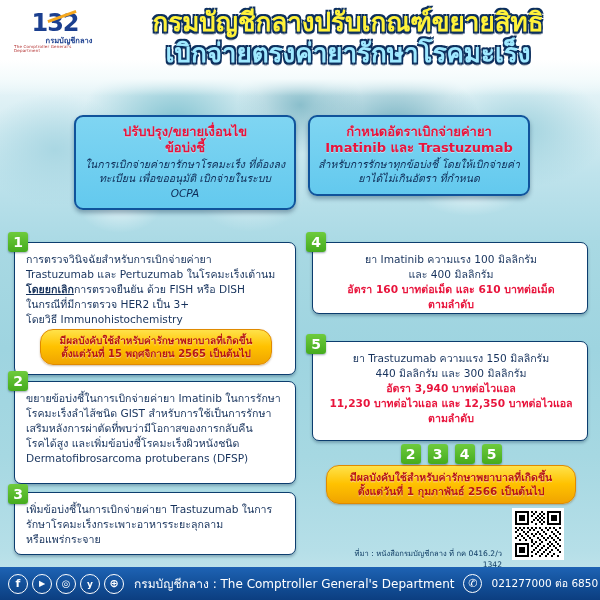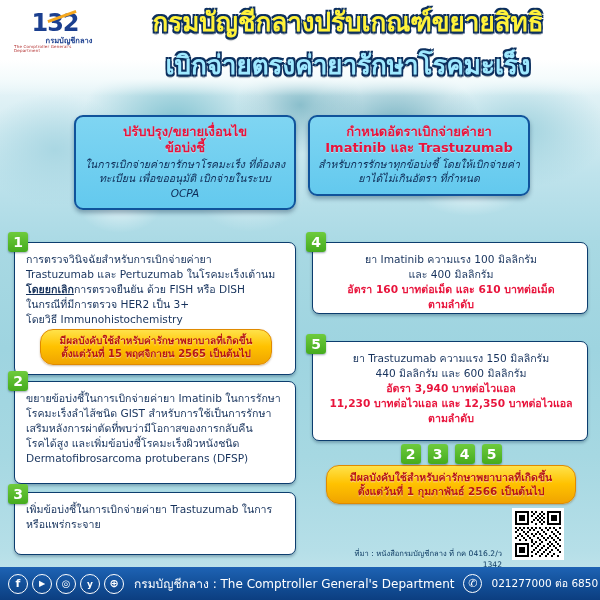--- a/index.html
+++ b/index.html
@@ -65,21 +65,21 @@
     -webkit-text-stroke:0px;
   }
   .headline .l1 {
     color:#fff23a;
     text-shadow:
       -1.6px -1.6px 0 #0c2f5e, 1.6px -1.6px 0 #0c2f5e,
       -1.6px 1.6px 0 #0c2f5e, 1.6px 1.6px 0 #0c2f5e,
       0 2.6px 1px rgba(6,24,48,.5);
   }
   .headline .l2 {
-    color:#9fe9ff; margin-top:15px;
+    color:#9fe9ff; margin-top:3px;
     text-shadow:
       -1.6px -1.6px 0 #0c2f5e, 1.6px -1.6px 0 #0c2f5e,
       -1.6px 1.6px 0 #0c2f5e, 1.6px 1.6px 0 #0c2f5e,
       0 2.6px 1px rgba(6,24,48,.5);
   }
 
   
   .sumbox {
     position:absolute; width:222px; border-radius:9px;
     background:linear-gradient(180deg,#7fd5f2 0%, #63c9ee 100%);
@@ -235,39 +235,40 @@
       <div>เสริมหลังการผ่าตัดที่พบว่ามีโอกาสของการกลับคืน</div>
       <div>โรคได้สูง และเพิ่มข้อบ่งชี้โรคมะเร็งผิวหนังชนิด</div>
       <div>Dermatofibrosarcoma protuberans (DFSP)</div>
     </div>
   </div>
 
   <div class="badge" style="left:8px; top:484px;">3</div>
   <div class="card" style="left:14px; top:492px; width:282px; height:63px;">
     <div class="txt">
       <div>เพิ่มข้อบ่งชี้ในการเบิกจ่ายค่ายา Trastuzumab ในการ</div>
+      <div>รักษาโรคมะเร็งกระเพาะอาหารระยะลุกลาม</div>
       <div>หรือแพร่กระจาย</div>
     </div>
   </div>
 
   <div class="badge" style="left:306px; top:232px;">4</div>
   <div class="card" style="left:312px; top:242px; width:276px; height:72px;">
     <div class="txt center">
       <div>ยา Imatinib ความแรง 100 มิลลิกรัม</div>
       <div>และ 400 มิลลิกรัม</div>
       <div class="red">อัตรา 160 บาทต่อเม็ด และ 610 บาทต่อเม็ด</div>
       <div class="red">ตามลำดับ</div>
     </div>
   </div>
 
   <div class="badge" style="left:306px; top:334px;">5</div>
   <div class="card" style="left:312px; top:341px; width:276px; height:100px;">
     <div class="txt center">
       <div>ยา Trastuzumab ความแรง 150 มิลลิกรัม</div>
-      <div>440 มิลลิกรัม และ 600 มิลลิกรัม</div>
+      <div>440 มิลลิกรัม และ 300 มิลลิกรัม</div>
       <div class="red">อัตรา 3,940 บาทต่อไวแอล</div>
       <div class="red">11,230 บาทต่อไวแอล และ 12,350 บาทต่อไวแอล</div>
       <div class="red">ตามลำดับ</div>
     </div>
   </div>
 
   <div class="badgerow">
     <div class="badge">2</div>
     <div class="badge">3</div>
     <div class="badge">4</div>

